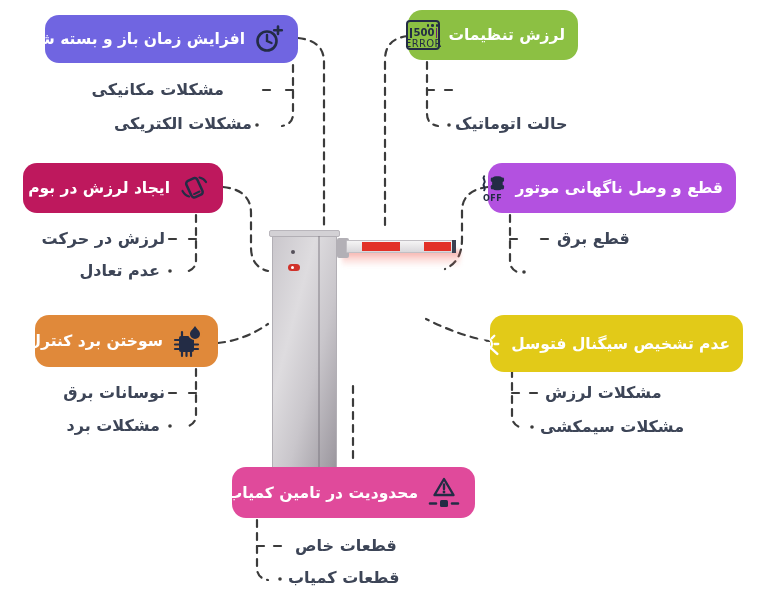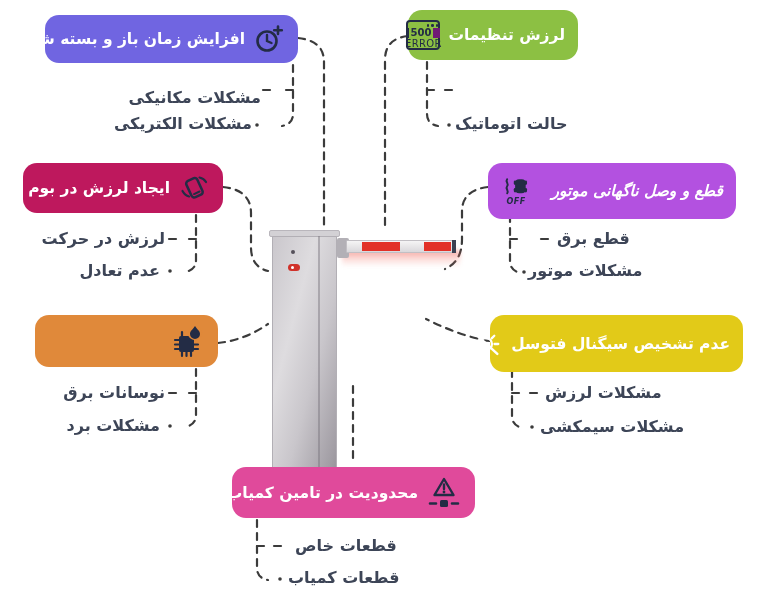--- a/index.html
+++ b/index.html
@@ -9,39 +9,39 @@
   }
   .node{
     position:absolute;display:flex;align-items:center;justify-content:space-between;
     gap:8px;padding:0 13px;border-radius:14px;box-sizing:border-box;
     color:#ffffff;font-weight:bold;font-size:15.5px;direction:rtl;
   }
   .node .title{white-space:nowrap;}
   .node-purple{left:45px;top:15px;width:253px;height:48px;background:#7065e1;}
   .node-green {left:408px;top:10px;width:170px;height:50px;background:#8cc043;}
   .node-cyan  {left:23px;top:163px;width:200px;height:50px;background:#be185d;}
-  .node-violet{left:488px;top:163px;width:248px;height:56px;background:#b351e0;font-style:italic;}
+  .node-violet{left:488px;top:163px;width:248px;height:50px;background:#b351e0;}
   .node-orange{left:35px;top:315px;width:183px;height:52px;background:#e0893a;}
   .node-yellow{left:490px;top:315px;width:253px;height:57px;background:#e2ca18;}
   .node-pink  {left:232px;top:467px;width:243px;height:51px;background:#e04a9b;}
 
   .sub{
     position:absolute;white-space:nowrap;direction:rtl;
     color:#3d4557;font-size:16px;font-weight:600;line-height:24px;
   }
 
   .icon{flex:0 0 auto;display:flex;flex-direction:column;align-items:center;line-height:1;}
 
   
   .err-box{width:34px;height:30px;border:2.2px solid #232c45;border-radius:4px;
     box-sizing:border-box;display:flex;flex-direction:column;align-items:center;padding-top:1px;}
   .err-dots{align-self:flex-start;display:flex;gap:2px;margin:1px 0 0 2px;}
   .err-dots i{width:2.5px;height:2.5px;background:#232c45;border-radius:50%;}
   .err-num{font-size:10px;font-weight:bold;color:#232c45;border-left:2px solid #232c45;
-    border-right:7px solid #701a75;padding:0 2px;line-height:10px;margin-top:1px;}
+    border-right:1px solid #701a75;padding:0 2px;line-height:10px;margin-top:1px;}
   .err-word{font-size:10px;font-weight:normal;color:#232c45;letter-spacing:.4px;margin-top:1px;}
   .off-word{font-size:8px;font-weight:bold;color:#232c45;margin-top:-2px;letter-spacing:.5px;}
 
   svg.lines{position:absolute;left:0;top:0;}
 
   
   .gate{position:absolute;left:0;top:0;width:768px;height:600px;pointer-events:none;}
   .cab-cap{position:absolute;left:269px;top:230px;width:71px;height:7px;background:#d3d1d5;
     border:1px solid #b9b6bc;border-radius:2px;box-sizing:border-box;}
   .cab{position:absolute;left:272px;top:236px;width:65px;height:266px;border-radius:0 0 4px 4px;
@@ -136,21 +136,21 @@
   <div class="node node-purple">
     <span class="icon">
       <svg width="32" height="32" viewBox="0 0 32 32" fill="none" stroke="#232c45" stroke-linecap="round">
         <circle cx="14" cy="18" r="9.5" stroke-width="2.6"></circle>
         <path d="M14 12 L14 18 L18.5 20" stroke-width="2.4"></path>
         <path d="M25 3.5 V11 M21.2 7.2 H28.8" stroke-width="2.6"></path>
       </svg>
     </span>
     <span class="title">افزایش زمان باز و بسته شدن</span>
   </div>
-  <span class="sub" style="right:507px;top:78px;margin-top:8px;">مشکلات مکانیکی</span>
+  <span class="sub" style="right:544px;top:78px;">مشکلات مکانیکی</span>
   <span class="sub" style="right:516px;top:112px;">مشکلات الکتریکی</span>
 
   <div class="node node-green">
     <span class="title">لرزش تنظیمات</span>
     <span class="icon">
       <span class="err-box">
         <span class="err-dots">
             <i></i>
             <i></i>
             <i></i>
@@ -188,36 +188,36 @@
           <rect x="26.5" y="4.5" width="3" height="5" rx="1.5"></rect>
           <rect x="14.5" y="13" width="3" height="5" rx="1.5"></rect>
           <rect x="26.5" y="13" width="3" height="5" rx="1.5"></rect>
         </g>
         <path d="M7 3 c-2.5 3 2.5 5 0 8 c-2.5 3 2.5 5 0 8" fill="none" stroke="#232c45" stroke-width="2.2" stroke-linecap="round"></path>
       </svg>
       <span class="off-word">OFF</span>
     </span>
   </div>
   <span class="sub" style="left:557px;top:227px;">قطع برق</span>
-  <span class="sub" style="left:528px;top:259px;">مشکلات موتور</span>
 
   <div class="node node-orange">
     <span class="icon">
       <svg width="34" height="34" viewBox="0 0 34 34">
         <g stroke="#232c45" stroke-width="2.2" stroke-linecap="round">
           <path d="M4 16 H8 M4 20.5 H8 M4 25 H8"></path>
           <path d="M11 28 V32 M15.5 28 V32 M20 28 V32"></path>
           <path d="M23 20.5 H27 M23 25 H27"></path>
           <path d="M11 12 V8"></path>
         </g>
         <rect x="8" y="12" width="15" height="16" rx="2" fill="#232c45"></rect>
         <circle cx="24" cy="9" r="7.2" fill="#e0893a"></circle>
         <path d="M24 2 c-3 4.2 -5 5.2 -5 8 a5 5 0 0 0 10 0 c0 -2.8 -2 -3.8 -5 -8 z" fill="#232c45"></path>
       </svg>
     </span>
+    <span class="title">سوختن برد کنترل</span>
   </div>
   <span class="sub" style="right:603px;top:381px;">نوسانات برق</span>
   <span class="sub" style="right:608px;top:414px;">مشکلات برد</span>
 
   <div class="node node-yellow">
     <span class="title">عدم تشخیص سیگنال فتوسل</span>
     <span class="icon">
       <svg width="34" height="34" viewBox="0 0 36 36" fill="none" stroke="#ffffff" stroke-linecap="round">
         <circle cx="18" cy="18" r="6.3" stroke-width="2.4"></circle>
         <path d="M18 5 V9 M18 27 V31 M5 18 H9 M27 18 H31 M26.8 9.2 L24 12 M9.2 26.8 L12 24" stroke-width="2.4"></path>

